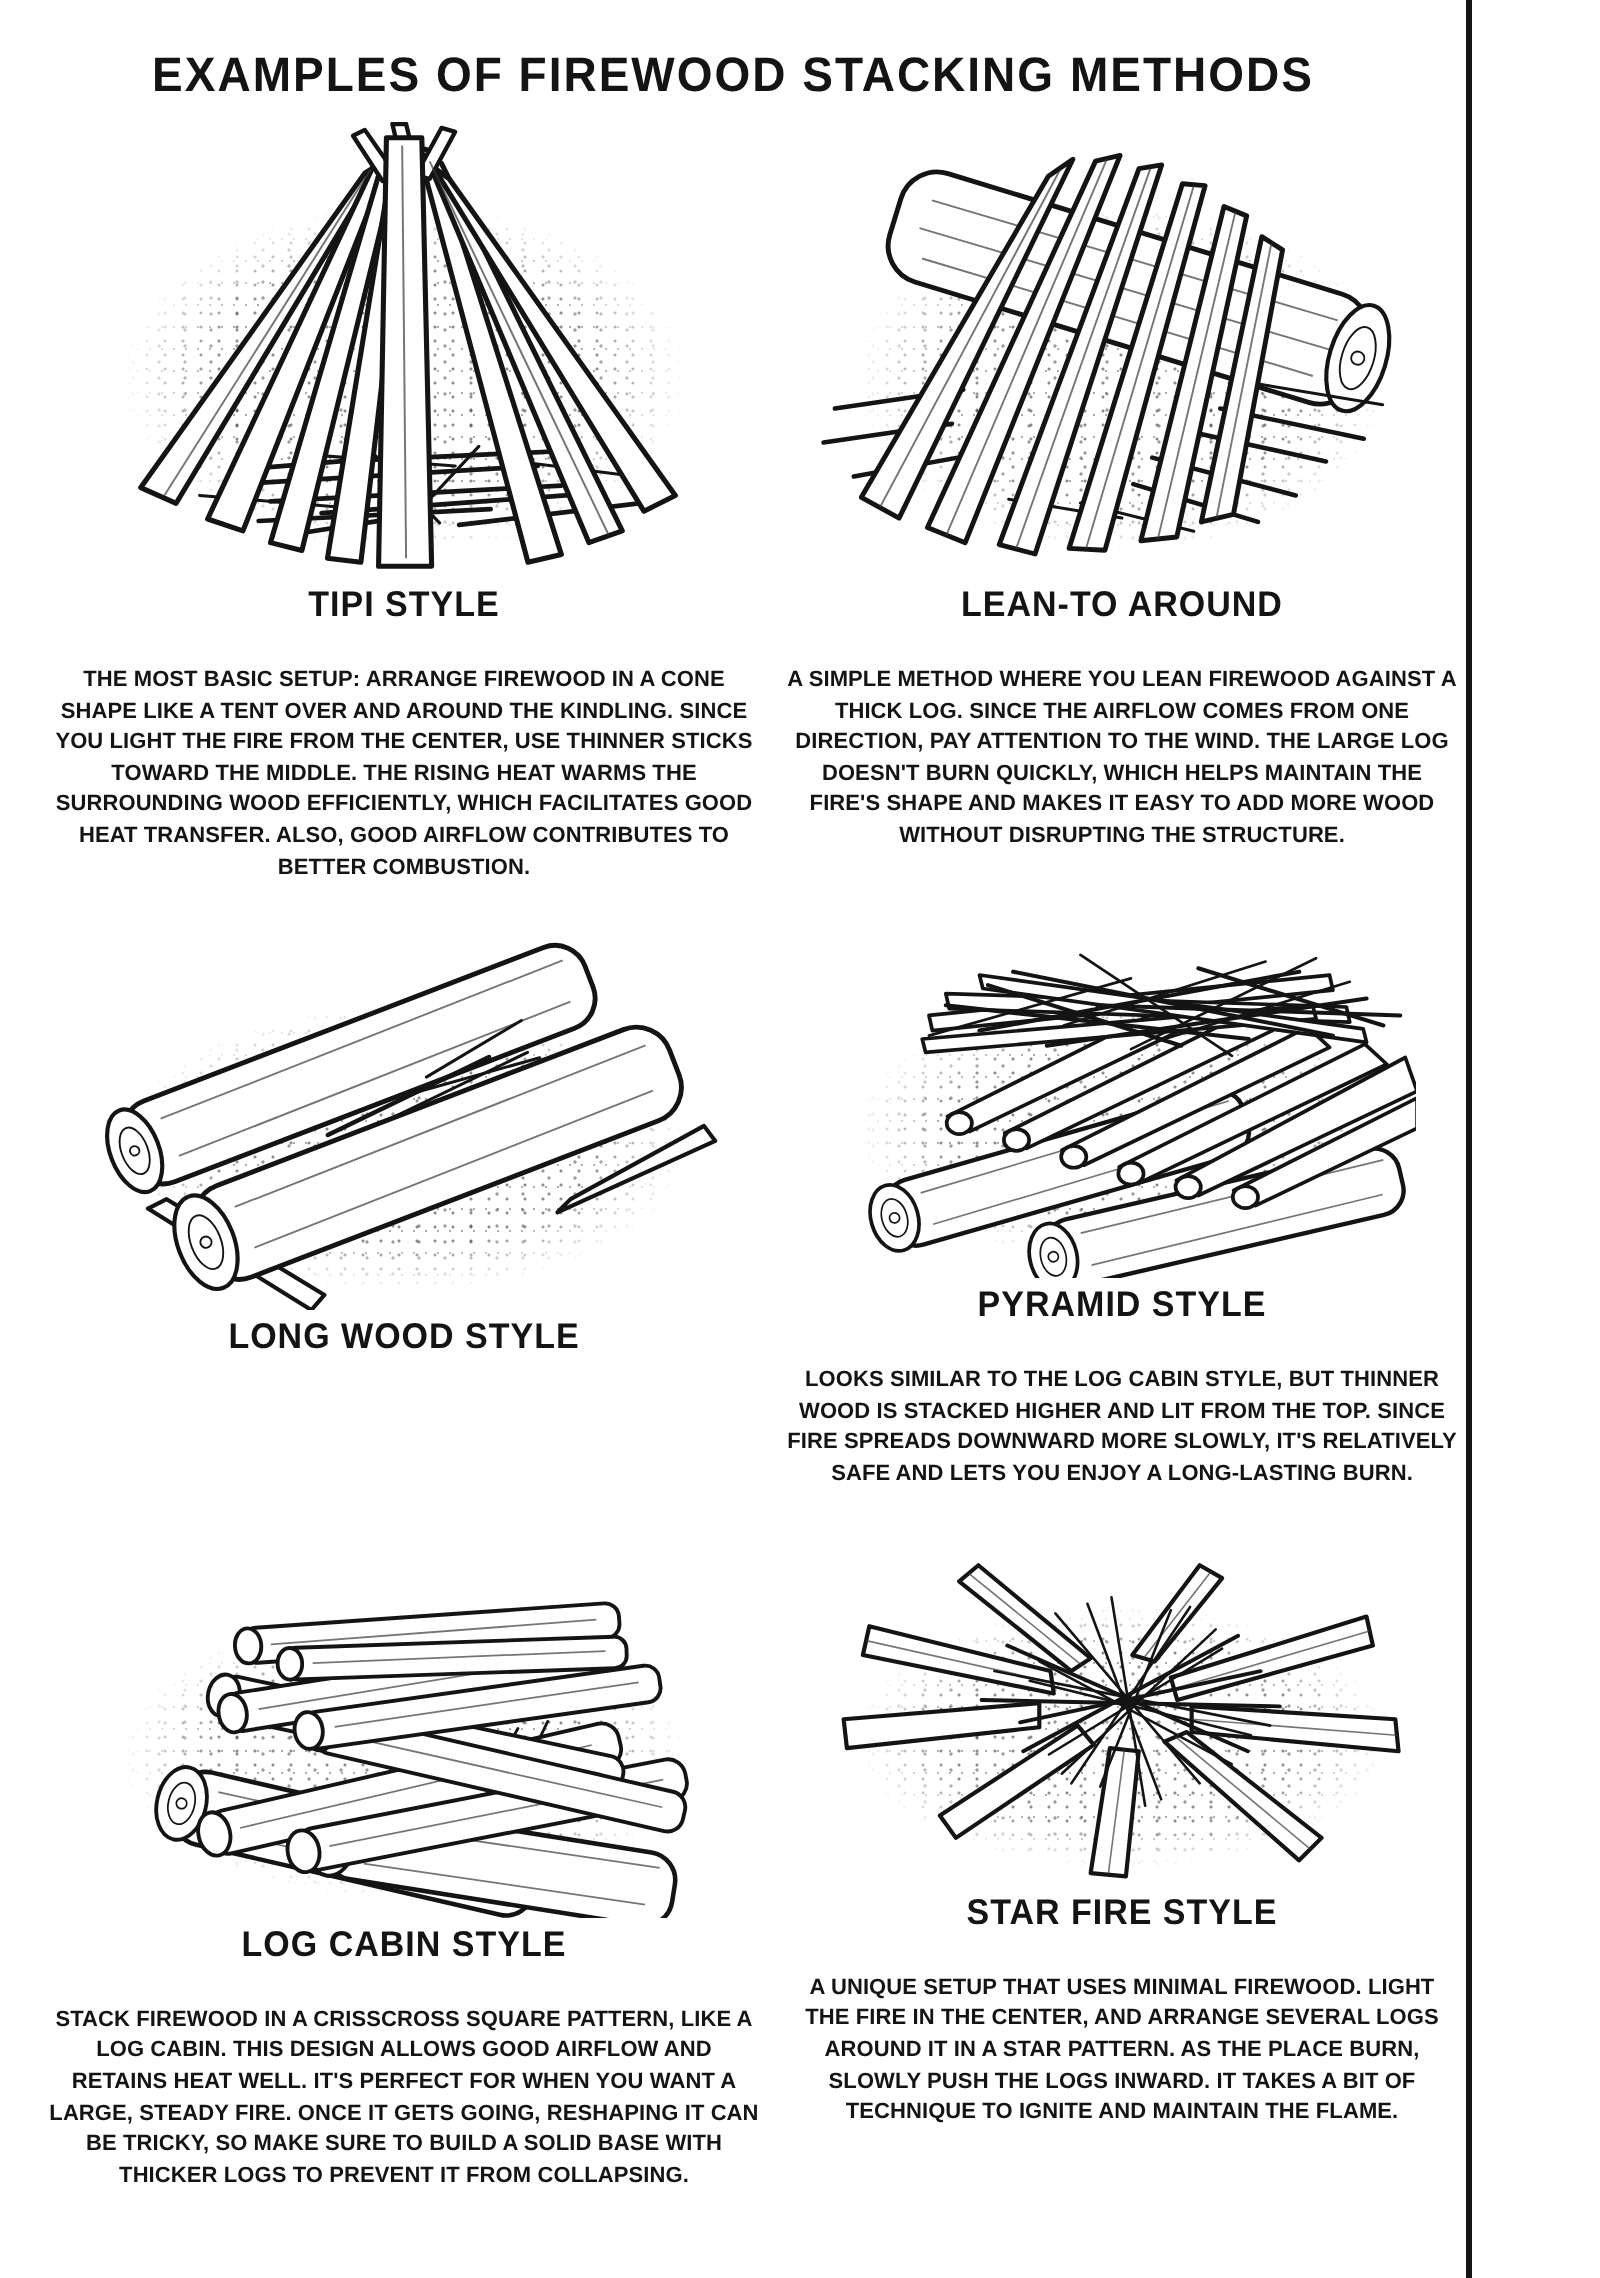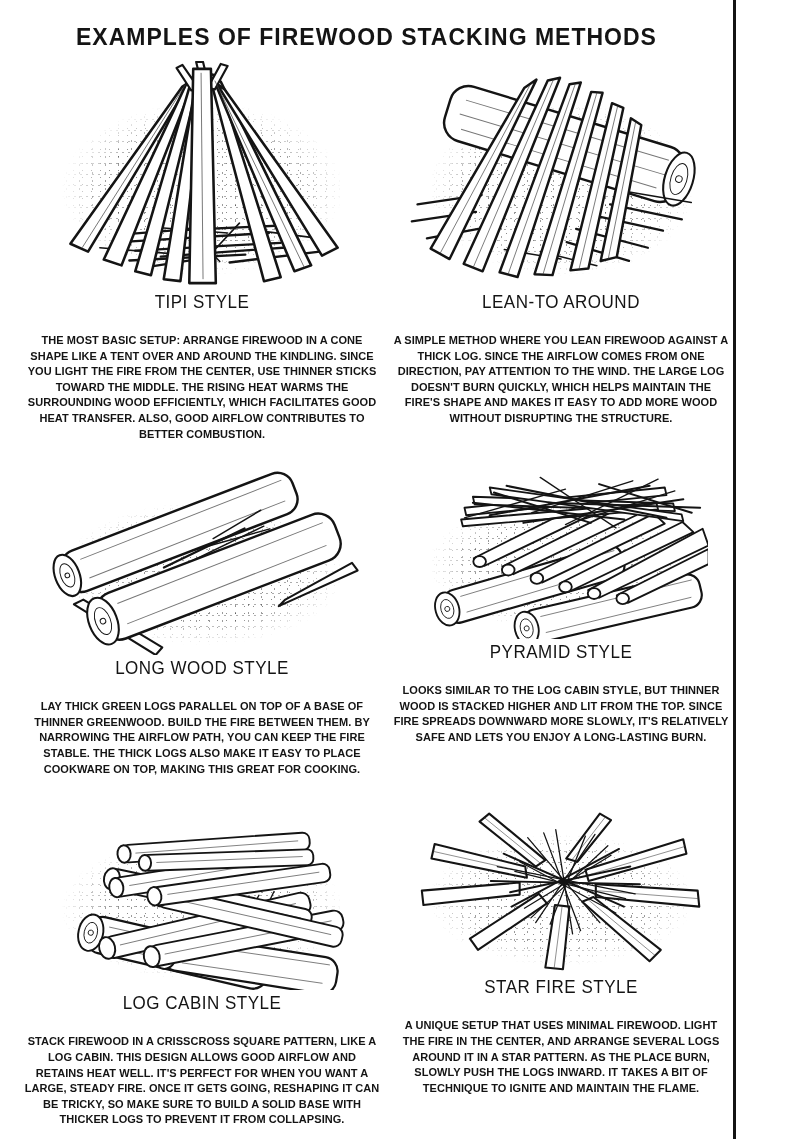--- a/index.html
+++ b/index.html
@@ -48,21 +48,21 @@
     background-position:0 0, 3px 4px, 6px 2px;
     -webkit-mask-image:radial-gradient(ellipse 49% 47% at 50% 56%, #000 52%, transparent 77%);
     mask-image:radial-gradient(ellipse 49% 47% at 50% 56%, #000 52%, transparent 77%);
   }
   .h1{height:228px;}
   .h2{height:186px;}
   .h3{height:170px;}
   .ill-svg{position:relative;height:100%;width:auto;max-width:100%;}
   .caption{
     position:relative;
-    font-size:17px;font-weight:400;letter-spacing:.5px;
+    font-size:17px;font-weight:700;letter-spacing:.5px;
     margin:4px 0 9px 0;
     transform:scaleY(1.05);
     white-space:nowrap;
   }
   .desc{
     font-size:11px;font-weight:700;line-height:1.42;
     text-align:center;width:99%;
     letter-spacing:.05px;
   }
   
@@ -194,21 +194,20 @@
             <rect class="wood" x="46" y="94" width="270" height="52" rx="19"></rect>
             <path class="grain" d="M70,108 L305,106"></path>
               <path class="grain" d="M72,132 L300,130"></path>
             <ellipse class="cap" cx="49" cy="120" rx="15" ry="26"></ellipse>
             <ellipse class="ring" cx="49" cy="120" rx="8" ry="15"></ellipse>
               <circle class="ring" cx="49" cy="120" r="3"></circle>
           </g>
         </svg>
       </div>
       <div class="caption">LONG WOOD STYLE</div>
-      <p class="desc">LAY THICK GREEN LOGS PARALLEL ON TOP OF A BASE OF THINNER GREENWOOD. BUILD THE FIRE BETWEEN THEM. BY NARROWING THE AIRFLOW PATH, YOU CAN KEEP THE FIRE STABLE. THE THICK LOGS ALSO MAKE IT EASY TO PLACE COOKWARE ON TOP, MAKING THIS GREAT FOR COOKING.</p>
     </div>
 
     <div class="cell">
       <div class="illus h3">
         <svg class="ill-svg" viewBox="0 0 350 202" xmlns="http://www.w3.org/2000/svg">
 
           <g transform="rotate(-16 145 135)">
             <rect class="wood" x="32" y="116" width="220" height="40" rx="15"></rect>
             <path class="grain" d="M54,126 L245,124"></path>
               <path class="grain" d="M56,146 L240,144"></path>

